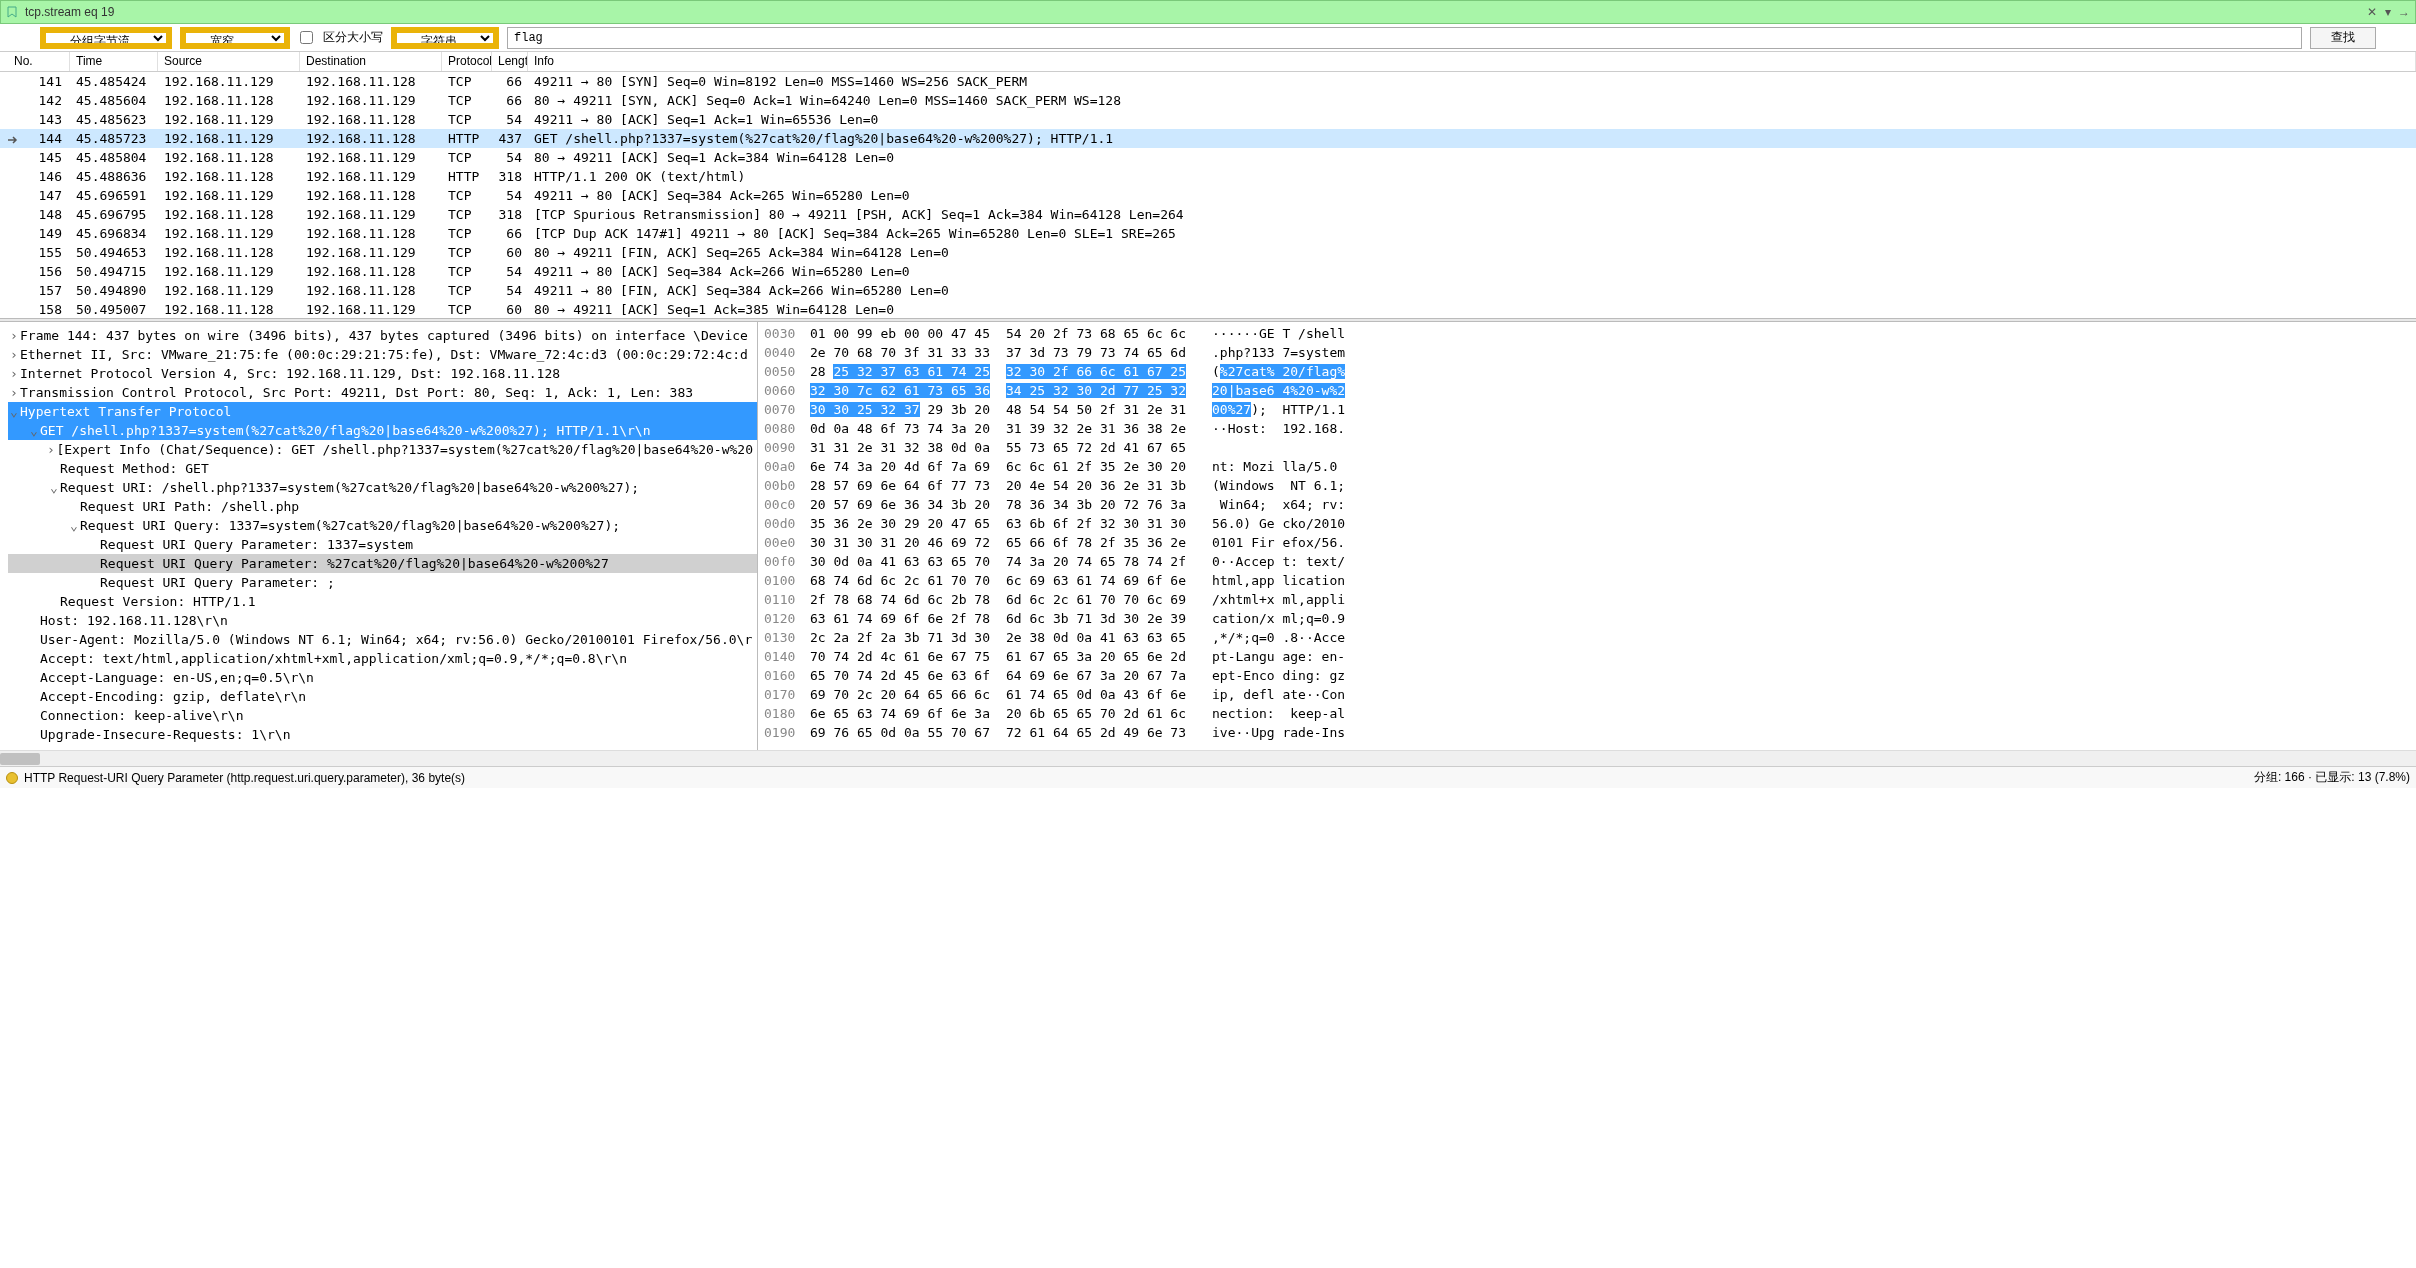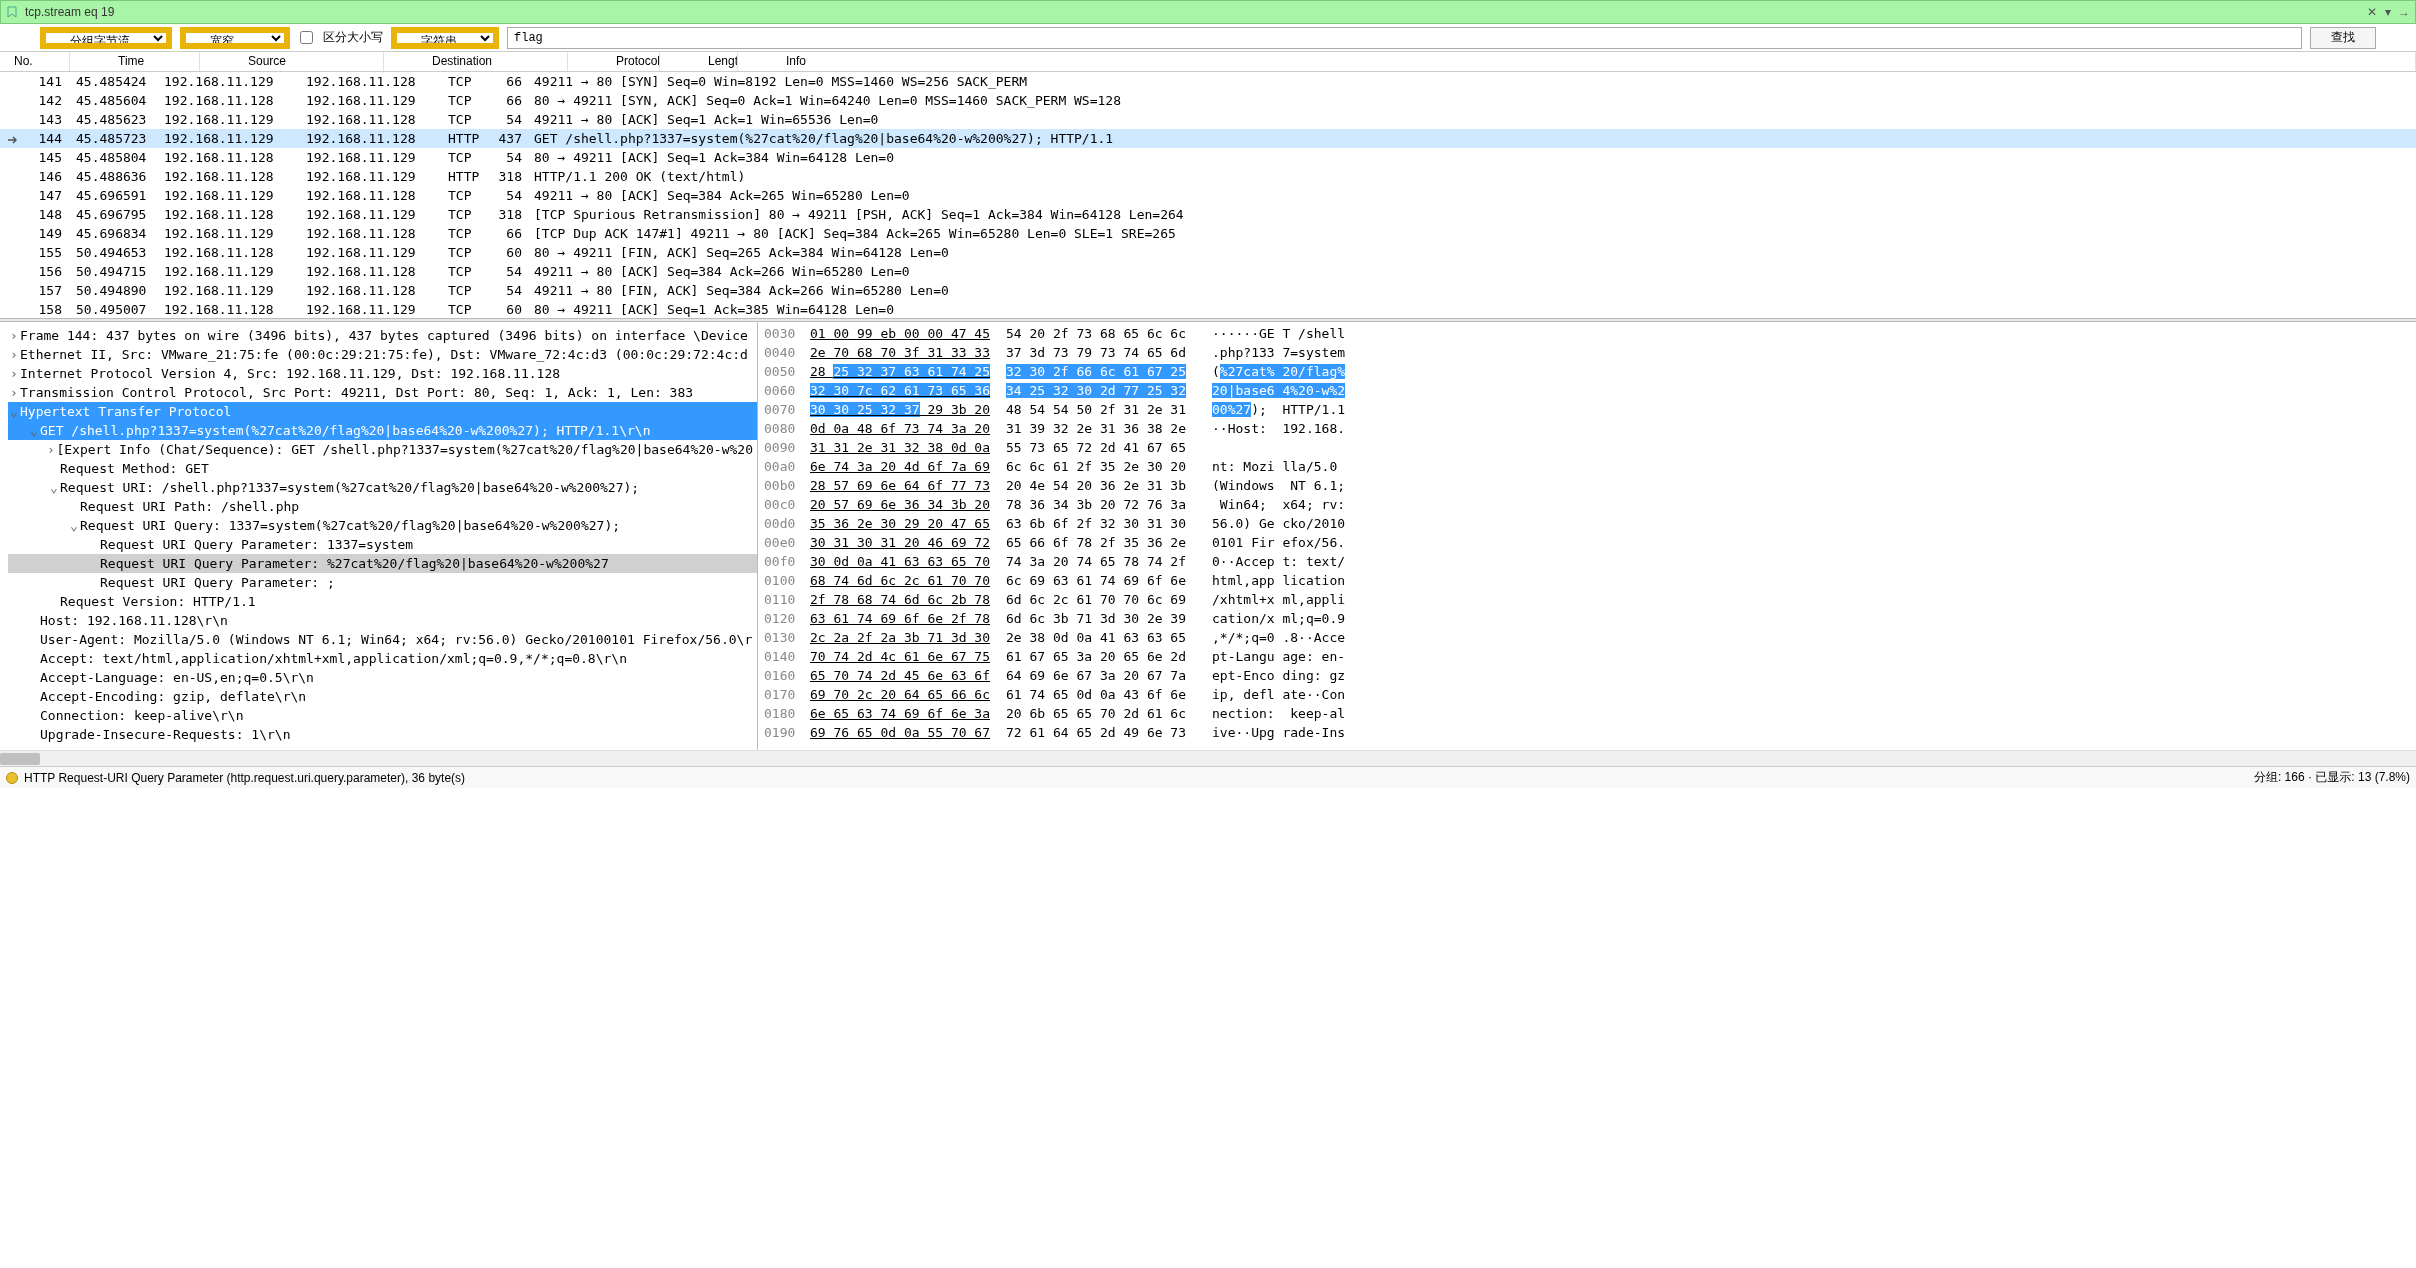--- a/index.html
+++ b/index.html
@@ -8,21 +8,21 @@
 .filter-icon { width:14px; height:14px; display:flex; align-items:center; justify-content:center; }
 .filter-text { flex:1; font-size:12px; color:#333; }
 .filter-end { display:flex; gap:2px; }
 .filter-btn { width:14px; height:14px; display:flex; align-items:center; justify-content:center; color:#555; cursor:pointer; }
 .toolbar { display:flex; align-items:center; height:28px; padding:2px 40px 2px 40px; gap:8px; border-bottom:1px solid #ccc; }
 .toolbar select { height:22px; font-size:12px; border:6px solid #eab308; background:#fff; padding:0 20px; }
 .toolbar input[type=checkbox] { margin:0 2px; }
 .toolbar label { font-size:12px; }
 .search-box { flex:1; height:22px; border:1px solid #aaa; padding:0 6px; font-size:12px;font-family:Liberation Mono, monospace; }
 .find-btn { height:22px; padding:0 20px; border:1px solid #aaa; background:#f5f5f5; font-size:12px; cursor:pointer; }
-.columns { display:flex; height:20px; border-bottom:1px solid #ccc; font-size:12px; padding-left:8px;gap:42px; }
+.columns { display:flex; height:20px; border-bottom:1px solid #ccc; font-size:12px; padding-left:8px; }
 .col { padding:2px 0 2px 6px; border-right:1px solid #e0e0e0; white-space:nowrap; overflow:hidden; }
 .c-no { width:62px; }
 .c-time { width:88px; }
 .c-src { width:142px; }
 .c-dst { width:142px; }
 .c-proto { width:50px; }
 .c-len { width:36px; }
 .c-info { flex:1; }
 .packet-list { height:246px; overflow:auto; font-family:Consolas,monospace; font-size:13px; }
 .packet-row { display:flex; height:19px; align-items:center; padding-left:8px; cursor:pointer; white-space:nowrap; }
@@ -34,21 +34,21 @@
 .bottom { display:flex; height:428px; }
 .details { width:758px; overflow:auto; font-family:Consolas,monospace; font-size:13px; padding:4px 0 4px 8px; border-right:1px solid #bbb; }
 .tree-row { display:flex; align-items:center; height:19px; white-space:nowrap; padding-right:4px; }
 .tree-row.hl-blue { background:#3399ff; color:#fff; }
 .tree-row.hl-grey { background:#d0d0d0; }
 .tgl { width:12px; display:inline-block; text-align:center; color:#666; cursor:pointer; user-select:none; }
 .ind { display:inline-block; }
 .hex { flex:1; overflow:auto; font-family:Consolas,monospace; font-size:13px; padding:4px 6px; }
 .hex-row { display:flex; height:19px; white-space:pre; }
 .hex-off { width:46px; color:#888; }
-.hex-b1 { width:196px;text-decoration:underline; }
+.hex-b1 { width:196px; }
 .hex-b2 { width:206px; }
 .hex-asc { flex:1; }
 .hsel { background:#3399ff; color:#fff; }
 .statusbar { display:flex; align-items:center; height:22px; border-top:1px solid #ccc; font-size:12px; padding:8px 6px; background:#f8f8f8; }
 .status-dot { width:12px; height:12px; border-radius:50%; background:#e8c030; border:1px solid #b89010; margin-right:6px; }
 .status-text { flex:1; }
 .status-right { }
 .scrollbar-h { height:16px; background:#f0f0f0; border-top:1px solid #ddd; position:relative; }
 .scrollbar-h .thumb { position:absolute; left:0; top:2px; height:12px; width:40px; background:#c0c0c0; border-radius:2px; }
 </style>

